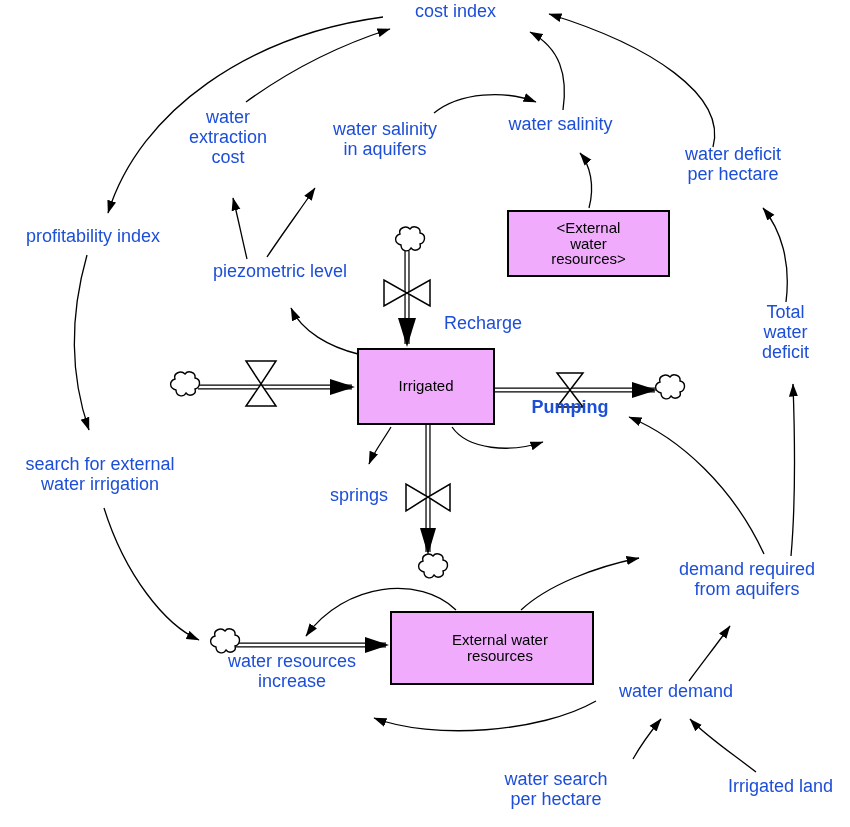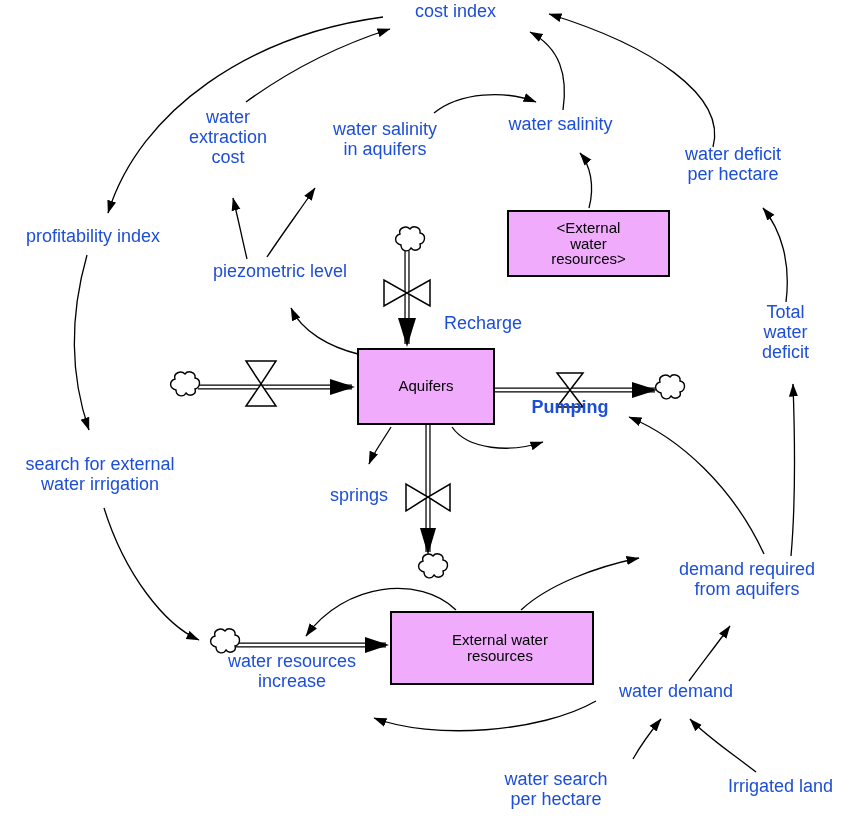--- a/index.html
+++ b/index.html
@@ -106,21 +106,21 @@
     <g>
       <use href="#cloud" transform="translate(410,240)"></use>
       <use href="#cloud" transform="translate(185,385)"></use>
       <use href="#cloud" transform="translate(670,388)"></use>
       <use href="#cloud" transform="translate(433,567)"></use>
       <use href="#cloud" transform="translate(225,642)"></use>
     </g>
   </svg>
 
   <div class="stock" style="left:357px;top:348px;width:134px;height:73px;">
-    <span>Aquifers</span>
+    <span>Irrigated</span>
   </div>
 
   <div class="stock" style="left:390px;top:611px;width:184px;height:70px;padding-left:16px;">
     <span>External water
 resources</span>
   </div>
 
   <div class="stock" style="left:507px;top:210px;width:159px;height:63px;line-height:1.05;">
     <span>&lt;External
 water

